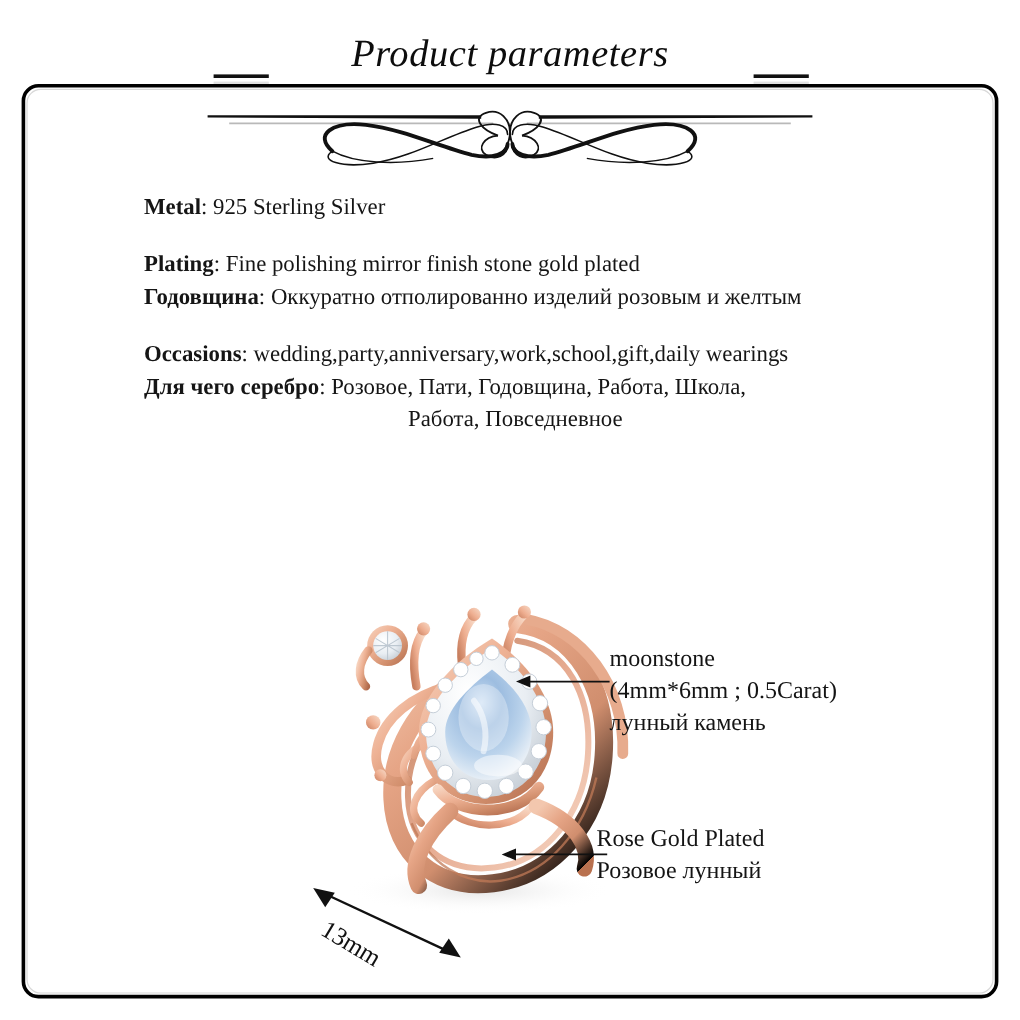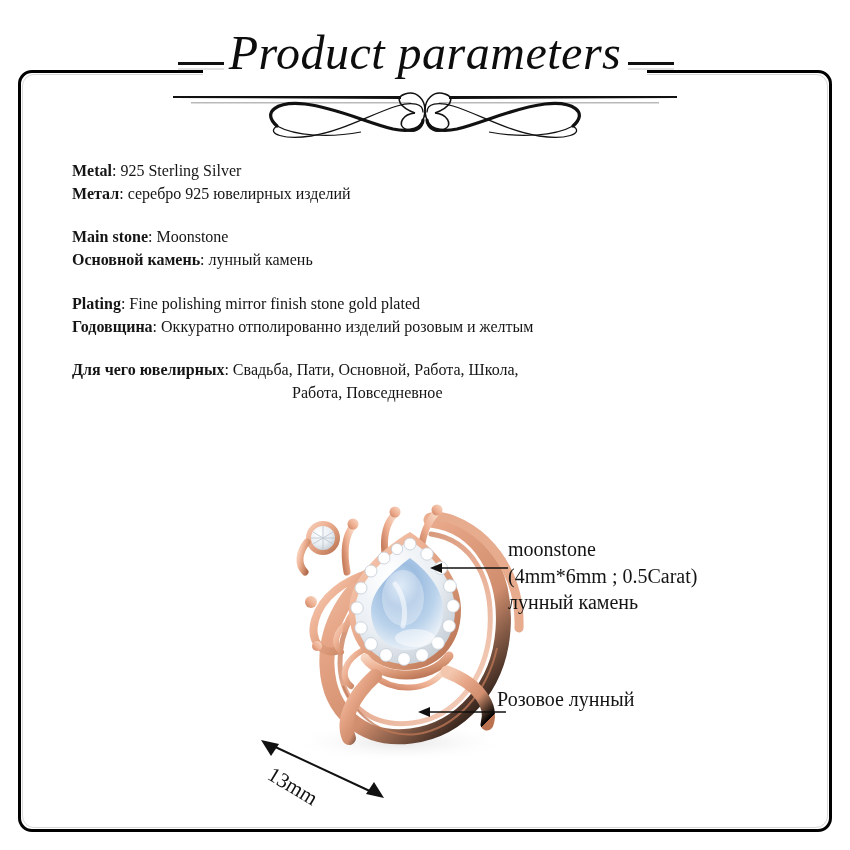--- a/index.html
+++ b/index.html
@@ -52,21 +52,21 @@
     left: 0;
     top: 28px;
     width: 850px;
     text-align: center;
     z-index: 5;
   }
   .title {
     display: inline-block;
     font-family: "Liberation Serif", serif;
     font-style: italic;
-    font-size: 48px;
+    font-size: 32px;
     line-height: 1.05;
     letter-spacing: 0.5px;
     color: #0d0d0d;
     background: #ffffff;
     padding: 0 26px;
   }
 
   .dash {
     position: absolute;
     top: 62px;
@@ -96,24 +96,25 @@
   
   .specs {
     position: absolute;
     left: 72px;
     top: 160px;
     width: 730px;
     z-index: 4;
   }
   .spec-group { margin-bottom: 21px; }
   .spec-line {
-    font-size: 16px;
+    font-size: 19px;
     line-height: 1.42;
     color: #151515;
     white-space: nowrap;
+    margin-left: 48px;
   }
   .spec-line .lbl {
     font-weight: bold;
   }
   .spec-line.indent {
     padding-left: 220px;
   }
 
   
   .ring-stage {
@@ -217,35 +218,31 @@
         <path d="M112,44 C130,54 164,56 196,50" stroke-width="1.2"></path>
         <path d="M408,44 C390,54 356,56 324,50" stroke-width="1.2"></path>
       </g>
     </svg>
   </div>
 
   <div class="specs">
 
     <div class="spec-group">
       <div class="spec-line"><span class="lbl">Metal</span>: <span>925 Sterling Silver</span></div>
-      <div class="spec-line"><span class="lbl">Метал</span>: <span>серебро 925 ювелирных изделий</span></div>
     </div>
 
-    <div class="spec-group">
-      <div class="spec-line"><span class="lbl">Main stone</span>: <span>Moonstone</span></div>
-      <div class="spec-line"><span class="lbl">Основной камень</span>: <span>лунный камень</span></div>
-    </div>
 
     <div class="spec-group">
       <div class="spec-line"><span class="lbl">Plating</span>: <span>Fine polishing mirror finish stone gold plated</span></div>
       <div class="spec-line"><span class="lbl">Годовщина</span>: <span>Оккуратно отполированно  изделий розовым и желтым</span></div>
     </div>
 
     <div class="spec-group">
-      <div class="spec-line"><span class="lbl">Для чего ювелирных</span>: <span>Свадьба, Пати, Основной, Работа, Школа,</span></div>
+      <div class="spec-line"><span class="lbl">Occasions</span>: <span>wedding,party,anniversary,work,school,gift,daily wearings</span></div>
+      <div class="spec-line"><span class="lbl">Для чего серебро</span>: <span>Розовое, Пати, Годовщина, Работа, Школа,</span></div>
       <div class="spec-line indent">Работа, Повседневное</div>
     </div>
 
   </div>
 
   <div class="ring-stage">
     <svg viewBox="0 0 330 300" xmlns="http://www.w3.org/2000/svg">
       <defs>
         <linearGradient id="gMetalA" x1="0" y1="0" x2="1" y2="1">
           <stop offset="0%" stop-color="#f7d6c2"></stop>
@@ -381,20 +378,21 @@
   </div>
 
   <div class="leader plated-leader">
     <svg width="90" height="24" viewBox="0 0 90 24" xmlns="http://www.w3.org/2000/svg">
       <line x1="88" y1="12" x2="10" y2="12" stroke="#111" stroke-width="1.6"></line>
       <polygon points="0,12 12,7 12,17" fill="#111"></polygon>
     </svg>
   </div>
 
   <div class="callout plated">
+    <div>Rose Gold Plated</div>
     <div>Розовое лунный</div>
   </div>
 
   <div class="dim">
     <svg width="135" height="70" viewBox="0 0 135 70" xmlns="http://www.w3.org/2000/svg">
       <line x1="16" y1="10" x2="119" y2="58" stroke="#111" stroke-width="2"></line>
       <polygon points="6,5 24,9 16,21" fill="#111"></polygon>
       <polygon points="129,63 111,59 119,47" fill="#111"></polygon>
     </svg>
   </div>

